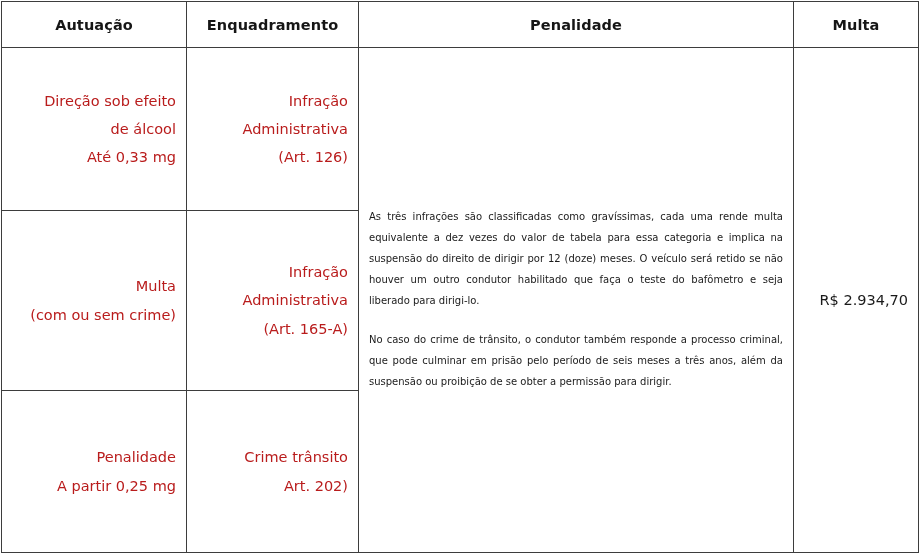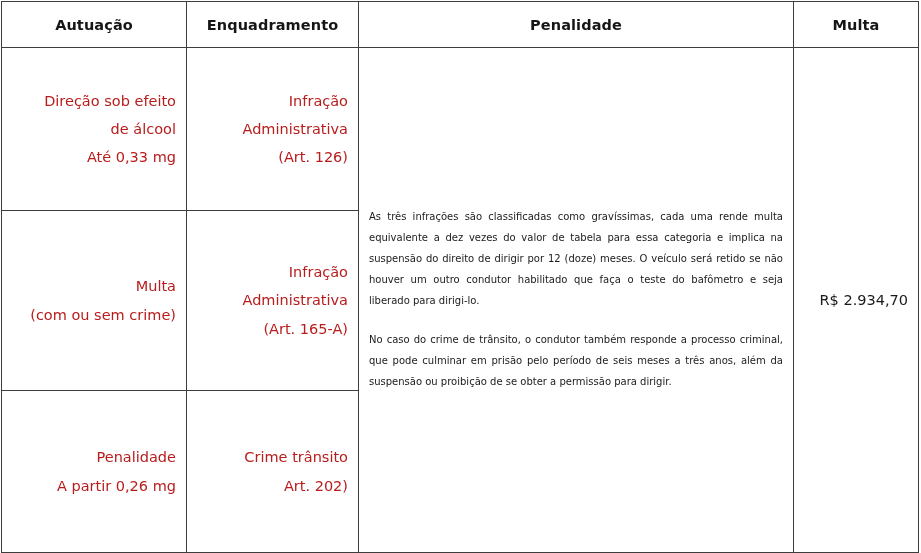--- a/index.html
+++ b/index.html
@@ -129,21 +129,21 @@
         </td>
         <td class="cell-enquadramento">
           <span class="line">Infração</span>
           <span class="line">Administrativa</span>
           <span class="line">(Art. 165-A)</span>
         </td>
       </tr>
       <tr class="row-3">
         <td class="cell-autuacao">
           <span class="line">Penalidade</span>
-          <span class="line">A partir 0,26 mg</span>
+          <span class="line">A partir 0,25 mg</span>
         </td>
         <td class="cell-enquadramento">
           <span class="line">Crime trânsito</span>
           <span class="line">Art. 202)</span>
         </td>
       </tr>
     </tbody>
   </table>
 </div>
 

